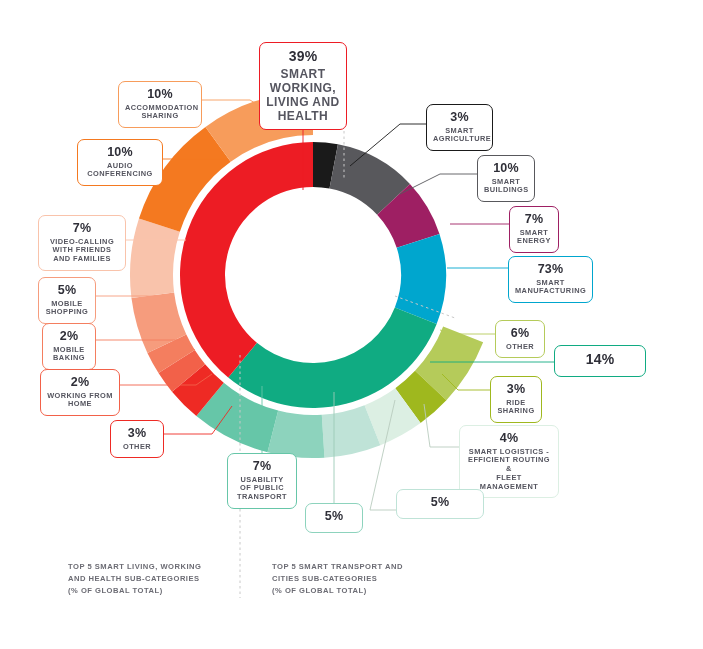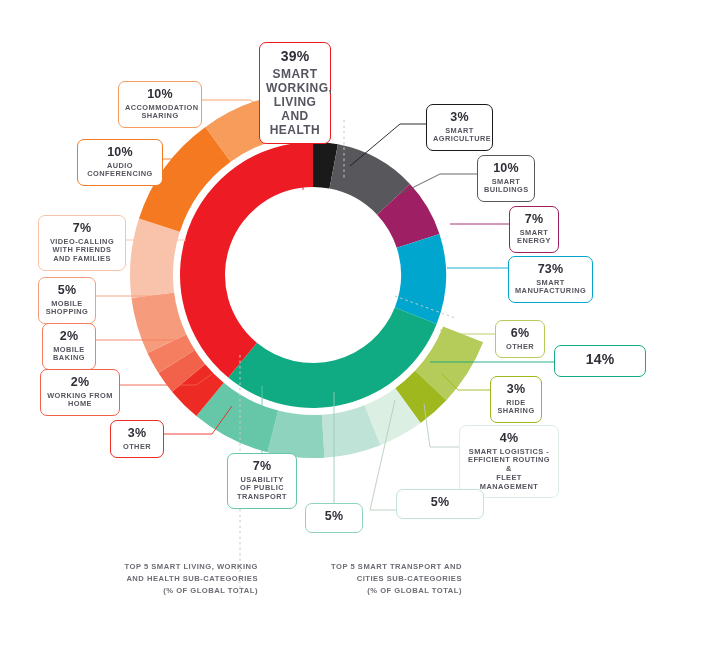--- a/index.html
+++ b/index.html
@@ -41,21 +41,21 @@
     color:#55555f;
     letter-spacing:.45px;
     text-transform:uppercase;
   }
   .lbl.big .pct{font-size:14px;}
   .lbl.big .nm{font-size:12px;}
 
   
   .cap{
     position:absolute;
-    text-align:right;
+    text-align:left;
     font-size:7.6px;
     font-weight:bold;
     letter-spacing:.5px;
     line-height:1.55;
     color:#6c6c74;
     text-transform:uppercase;
   }
 </style>
 </head>
 <body>
@@ -126,21 +126,21 @@
         <path d="M 334 503 L 334 392" fill="none" stroke="#9ccbb7" stroke-width="0.9"></path>
         <path d="M 262 453 L 262 386" fill="none" stroke="#66c6a8" stroke-width="0.9"></path>
       </g>
     <g id="divider-lines">
         <path d="M 344 120 L 344 180" fill="none" stroke="#c8c8c8" stroke-width="1" stroke-dasharray="2.5 3"></path>
         <path d="M 240 355 L 240 598" fill="none" stroke="#c8c8c8" stroke-width="1" stroke-dasharray="2.5 3"></path>
         <path d="M 395 296 L 455 318" fill="none" stroke="#c8c8c8" stroke-width="1" stroke-dasharray="2.5 3"></path>
       </g>
   </svg>
 
-  <div class="lbl big" style="left: 259px; top: 42px; width: 72px; border-color: rgb(237, 28, 36);">
+  <div class="lbl big" style="left: 259px; top: 42px; width: 88px; border-color: rgb(237, 28, 36);">
     <span class="pct">39%</span>
     <span class="nm">SMART WORKING,<br>LIVING AND HEALTH</span>
   </div>
 
   <div class="lbl" style="left: 118px; top: 81px; width: 84px; border-color: rgb(247, 156, 91);">
     <span class="pct">10%</span>
     <span class="nm">ACCOMMODATION<br>SHARING</span>
   </div>
 
   <div class="lbl" style="left: 77px; top: 139px; width: 86px; border-color: rgb(244, 121, 32);">

